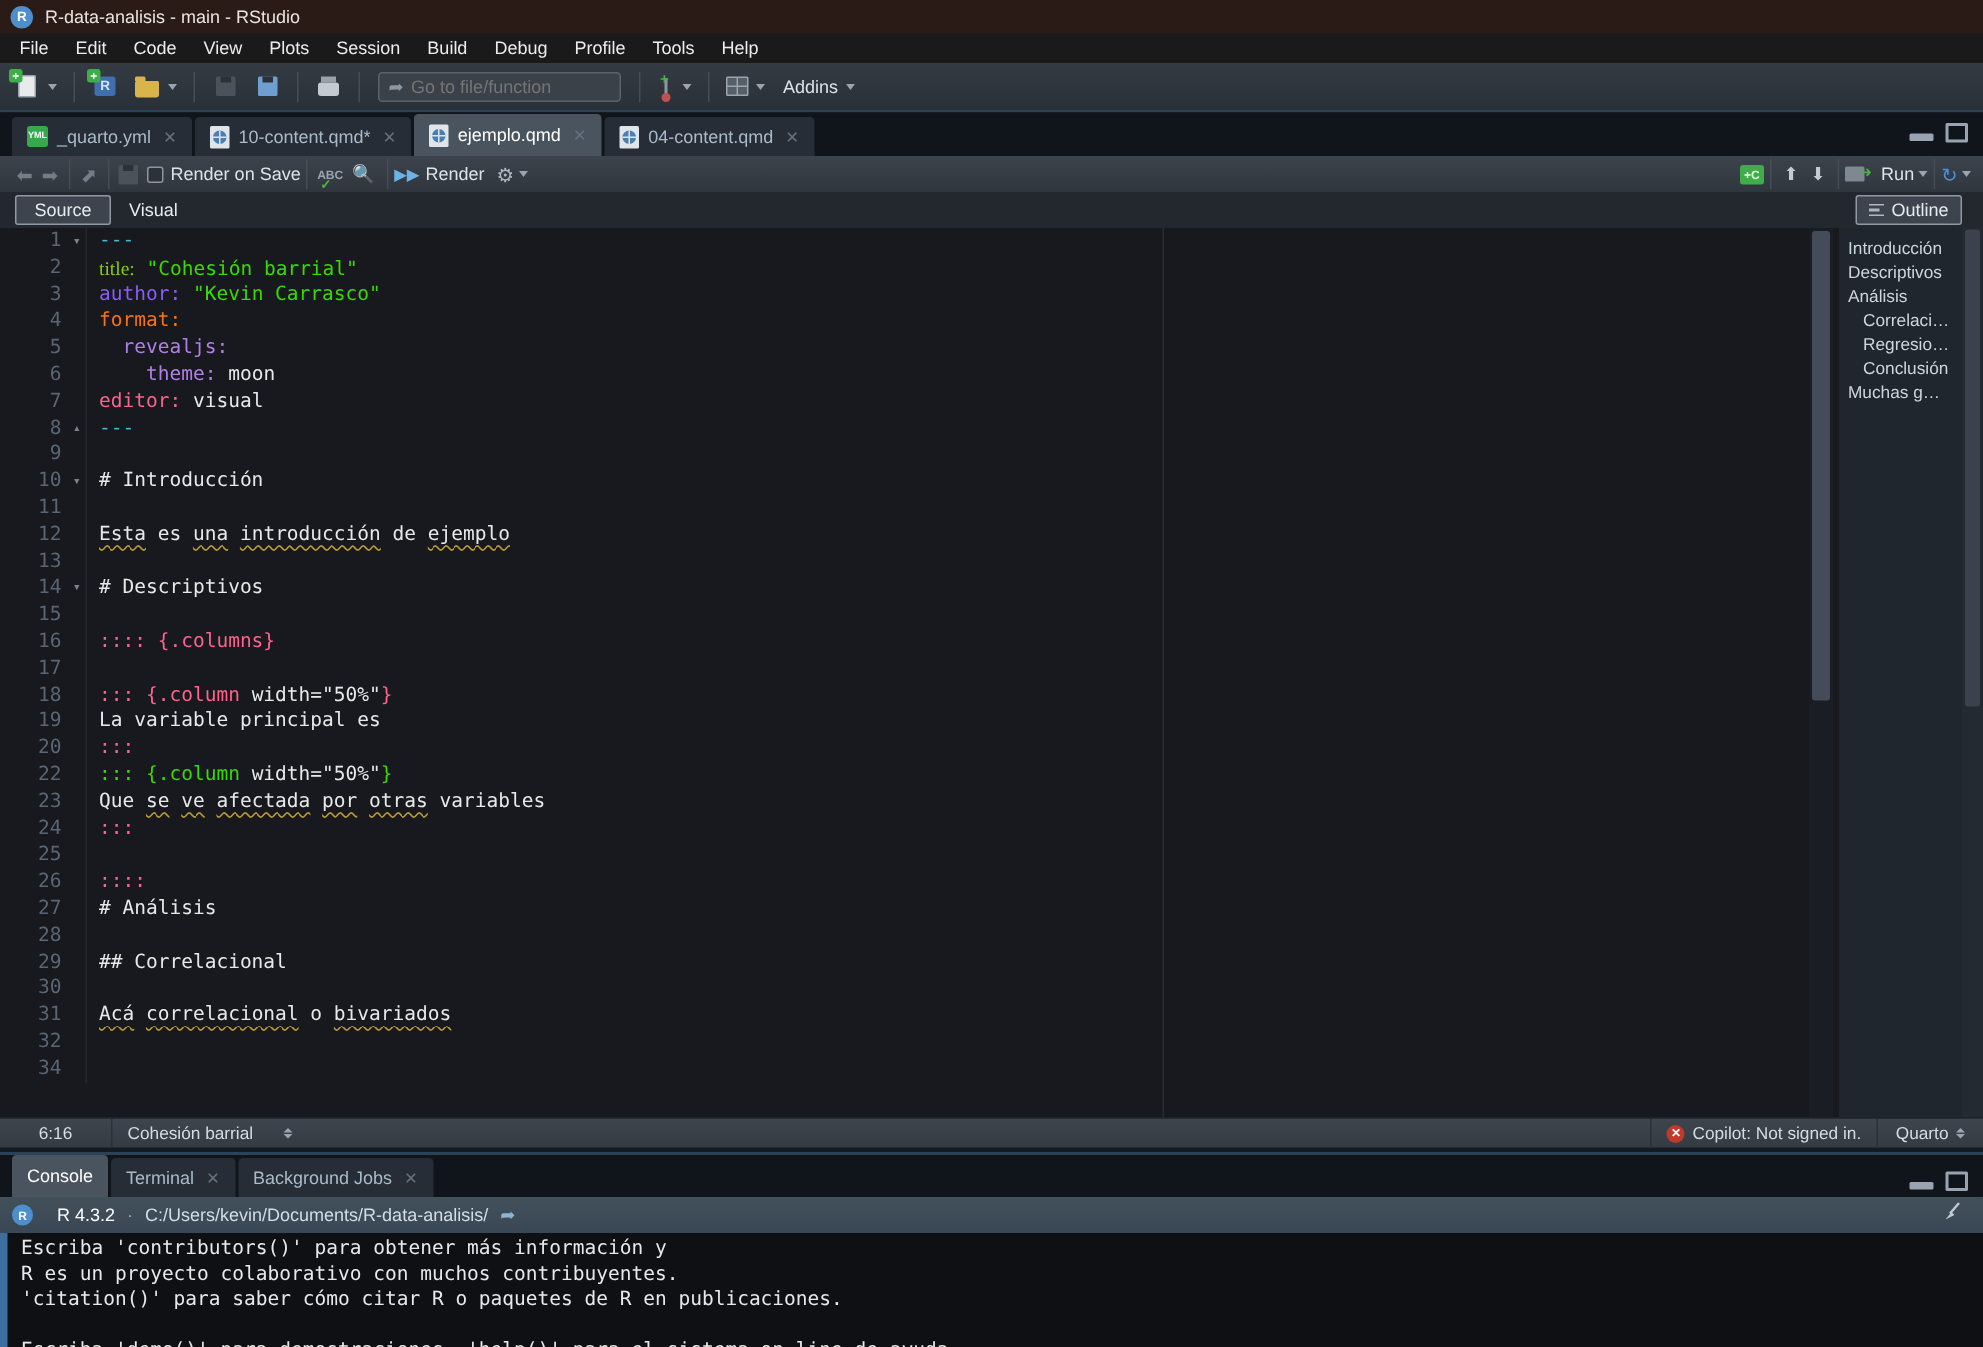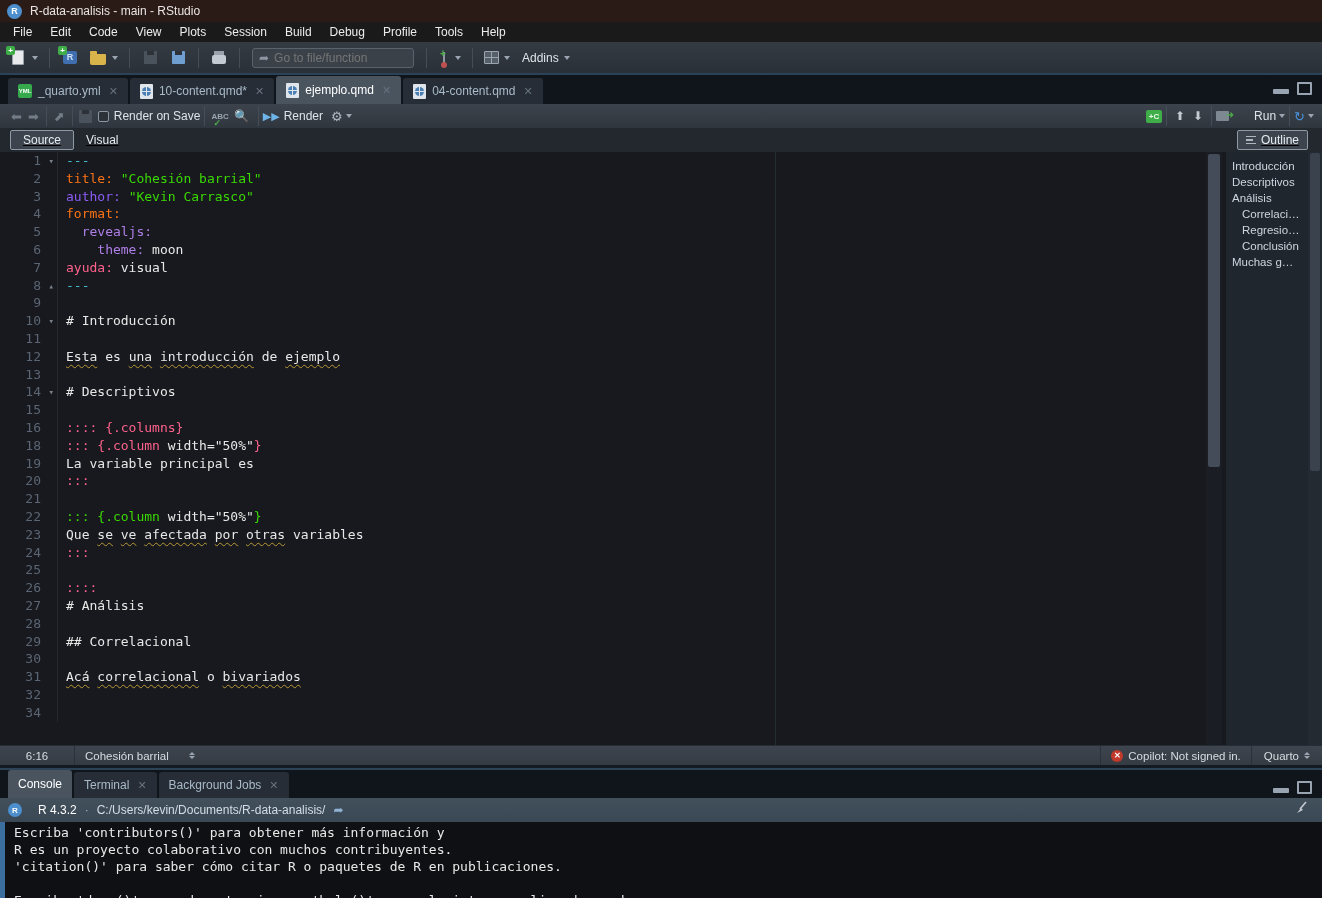--- a/index.html
+++ b/index.html
@@ -69,21 +69,21 @@
   .mag { color:#c9a23c; font-size:12px; padding:0 4px; }
   .render-icon { color:#6db3e8; font-size:11px; margin-right:4px; }
   .gear { color:#aeb7c0; font-size:13px; margin-left:8px; }
   .right-group { margin-left:auto; display:flex; align-items:center; }
   .chunk-icon { width:16px; height:13px; background:#3fae49; border-radius:2px; color:#eaffea; font-size:8px; font-weight:bold; text-align:center; line-height:13px; }
   .updown { color:#c3cad1; font-size:12px; padding:0 4px; }
   .run-icon { width:13px; height:10px; background:#7d8893; border-radius:1px; position:relative; margin-right:5px; }
   .run-icon:after { content:"➜"; position:absolute; right:-5px; top:-2px; color:#4fae49; font-size:10px; }
   .rerun-icon { color:#4a90d9; font-size:13px; }
 
-  .viewrow { position:absolute; top:53px; left:0; width:1322px; height:24px; background:#23282f; display:flex; align-items:center; padding-left:10px;text-decoration:underline; }
+  .viewrow { position:absolute; top:53px; left:0; width:1322px; height:24px; background:#23282f; display:flex; align-items:center; padding-left:10px; }
   .srcbtn { font-size:12px; color:#e6ebf0; padding:2px 12px; }
   .srcbtn.sel { background:#3d444d; border:1px solid #8f99a5; border-radius:2px; }
   .outline-btn { margin-left:auto; margin-right:14px; display:flex; align-items:center; gap:5px; background:#3d444d; border:1px solid #8f99a5; border-radius:2px; padding:2px 8px; color:#e6ebf0; font-size:12px; }
   .outline-lines { display:flex; flex-direction:column; gap:2px; }
   .outline-lines span { display:block; height:1.5px; background:#aeb7c0; }
 
   .editor { position:absolute; top:77px; left:0; width:1322px; height:593px; background:#17191e; overflow:hidden; }
   .codewrap { position:absolute; top:0; left:0; width:1205px; height:593px; overflow:hidden; font-family:"DejaVu Sans Mono","Liberation Mono",monospace; font-size:13px; line-height:17.8px; }
   .cl { display:flex; height:17.8px; white-space:pre; }
   .gut { width:58px; flex:0 0 58px; text-align:right; padding-right:16px; color:#5b6573; position:relative; border-right:1px solid #23272e; }
@@ -269,21 +269,21 @@
       <span class="gear">⚙</span>
       <div class="caret"></div>
 
       <div class="right-group">
         <div class="chunk-icon">+C</div>
         <div class="tb-divider"></div>
         <span class="updown">⬆</span>
         <span class="updown">⬇</span>
         <div class="tb-divider"></div>
         <div class="run-icon"></div>
-        <span class="lbl" style="margin-left:20px;">Run</span>
+        <span class="lbl" style="margin-left:6px;">Run</span>
         <div class="caret"></div>
         <div class="tb-divider"></div>
         <span class="rerun-icon">↻</span>
         <div class="caret"></div>
       </div>
     </div>
 
     <div class="viewrow">
       <span class="srcbtn sel">Source</span>
       <span class="srcbtn">Visual</span>
@@ -293,39 +293,39 @@
             <span style="width:7px"></span>
             <span style="width:10px"></span>
           </div>
         <span>Outline</span>
       </div>
     </div>
 
     <div class="editor">
       <div class="codewrap" id="codeLines">
           <div class="cl"><div class="gut">1<span class="fold">▾</span></div><div class="code"><span style="color: rgb(69, 184, 209);">---</span></div></div>
-          <div class="cl"><div class="gut">2</div><div class="code"><span style="color: #f97316;">title:</span><span style="color: rgb(232, 232, 232);"> </span><span style="color: rgb(58, 217, 0);">"Cohesión barrial"</span></div></div>
+          <div class="cl"><div class="gut">2</div><div class="code"><span style="color: #84cc16; font-family: Liberation Serif, serif;">title:</span><span style="color: rgb(232, 232, 232);"> </span><span style="color: rgb(58, 217, 0);">"Cohesión barrial"</span></div></div>
           <div class="cl"><div class="gut">3</div><div class="code"><span style="color: #8b5cf6;">author:</span><span style="color: rgb(232, 232, 232);"> </span><span style="color: rgb(58, 217, 0);">"Kevin Carrasco"</span></div></div>
           <div class="cl"><div class="gut">4</div><div class="code"><span style="color: #f97316;">format:</span></div></div>
           <div class="cl"><div class="gut">5</div><div class="code"><span style="color: rgb(232, 232, 232);">  </span><span style="color: rgb(176, 127, 232);">revealjs:</span></div></div>
           <div class="cl"><div class="gut">6</div><div class="code"><span style="color: rgb(232, 232, 232);">    </span><span style="color: rgb(176, 127, 232);">theme:</span><span style="color: rgb(232, 232, 232);"> moon</span></div></div>
-          <div class="cl"><div class="gut">7</div><div class="code"><span style="color: rgb(255, 98, 140);">ayuda:</span><span style="color: rgb(232, 232, 232);"> visual</span></div></div>
+          <div class="cl"><div class="gut">7</div><div class="code"><span style="color: rgb(255, 98, 140);">editor:</span><span style="color: rgb(232, 232, 232);"> visual</span></div></div>
           <div class="cl"><div class="gut">8<span class="fold">▴</span></div><div class="code"><span style="color: rgb(69, 184, 209);">---</span></div></div>
           <div class="cl"><div class="gut">9</div><div class="code"></div></div>
           <div class="cl"><div class="gut">10<span class="fold">▾</span></div><div class="code"><span style="color: rgb(232, 232, 232);"># Introducción</span></div></div>
           <div class="cl"><div class="gut">11</div><div class="code"></div></div>
           <div class="cl"><div class="gut">12</div><div class="code"><span class="misspell" style="color: rgb(232, 232, 232);">Esta</span><span style="color: rgb(232, 232, 232);"> es </span><span class="misspell" style="color: rgb(232, 232, 232);">una</span><span style="color: rgb(232, 232, 232);"> </span><span class="misspell" style="color: rgb(232, 232, 232);">introducción</span><span style="color: rgb(232, 232, 232);"> de </span><span class="misspell" style="color: rgb(232, 232, 232);">ejemplo</span></div></div>
           <div class="cl"><div class="gut">13</div><div class="code"></div></div>
           <div class="cl"><div class="gut">14<span class="fold">▾</span></div><div class="code"><span style="color: rgb(232, 232, 232);"># Descriptivos</span></div></div>
           <div class="cl"><div class="gut">15</div><div class="code"></div></div>
           <div class="cl"><div class="gut">16</div><div class="code"><span style="color: rgb(255, 98, 140);">:::: {.columns}</span></div></div>
+          <div class="cl"><div class="gut">17</div><div class="code"></div></div>
           <div class="cl"><div class="gut">18</div><div class="code"><span style="color: rgb(255, 98, 140);">::: {.column </span><span style="color: rgb(232, 232, 232);">width="50%"</span><span style="color: rgb(255, 98, 140);">}</span></div></div>
           <div class="cl"><div class="gut">19</div><div class="code"><span style="color: rgb(232, 232, 232);">La variable principal es</span></div></div>
           <div class="cl"><div class="gut">20</div><div class="code"><span style="color: rgb(255, 98, 140);">:::</span></div></div>
-          <div class="cl"><div class="gut">21</div><div class="code"></div></div>
           <div class="cl"><div class="gut">22</div><div class="code"><span style="color: rgb(58, 217, 0);">::: {.column </span><span style="color: rgb(232, 232, 232);">width="50%"</span><span style="color: rgb(58, 217, 0);">}</span></div></div>
           <div class="cl"><div class="gut">23</div><div class="code"><span style="color: rgb(232, 232, 232);">Que </span><span class="misspell" style="color: rgb(232, 232, 232);">se</span><span style="color: rgb(232, 232, 232);"> </span><span class="misspell" style="color: rgb(232, 232, 232);">ve</span><span style="color: rgb(232, 232, 232);"> </span><span class="misspell" style="color: rgb(232, 232, 232);">afectada</span><span style="color: rgb(232, 232, 232);"> </span><span class="misspell" style="color: rgb(232, 232, 232);">por</span><span style="color: rgb(232, 232, 232);"> </span><span class="misspell" style="color: rgb(232, 232, 232);">otras</span><span style="color: rgb(232, 232, 232);"> variables</span></div></div>
           <div class="cl"><div class="gut">24</div><div class="code"><span style="color: rgb(255, 98, 140);">:::</span></div></div>
           <div class="cl"><div class="gut">25</div><div class="code"></div></div>
           <div class="cl"><div class="gut">26</div><div class="code"><span style="color: rgb(255, 98, 140);">::::</span></div></div>
           <div class="cl"><div class="gut">27</div><div class="code"><span style="color: rgb(232, 232, 232);"># Análisis</span></div></div>
           <div class="cl"><div class="gut">28</div><div class="code"></div></div>
           <div class="cl"><div class="gut">29</div><div class="code"><span style="color: rgb(232, 232, 232);">## Correlacional</span></div></div>
           <div class="cl"><div class="gut">30</div><div class="code"></div></div>
           <div class="cl"><div class="gut">31</div><div class="code"><span class="misspell" style="color: rgb(232, 232, 232);">Acá</span><span style="color: rgb(232, 232, 232);"> </span><span class="misspell" style="color: rgb(232, 232, 232);">correlacional</span><span style="color: rgb(232, 232, 232);"> o </span><span class="misspell" style="color: rgb(232, 232, 232);">bivariados</span></div></div>

